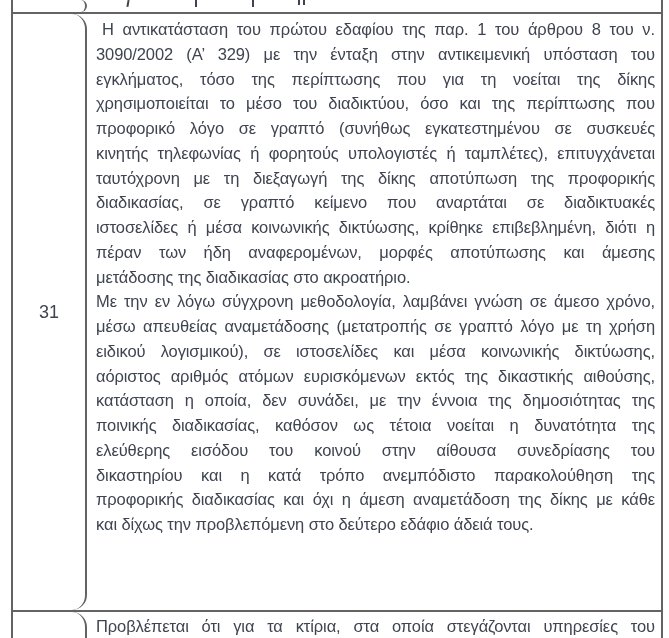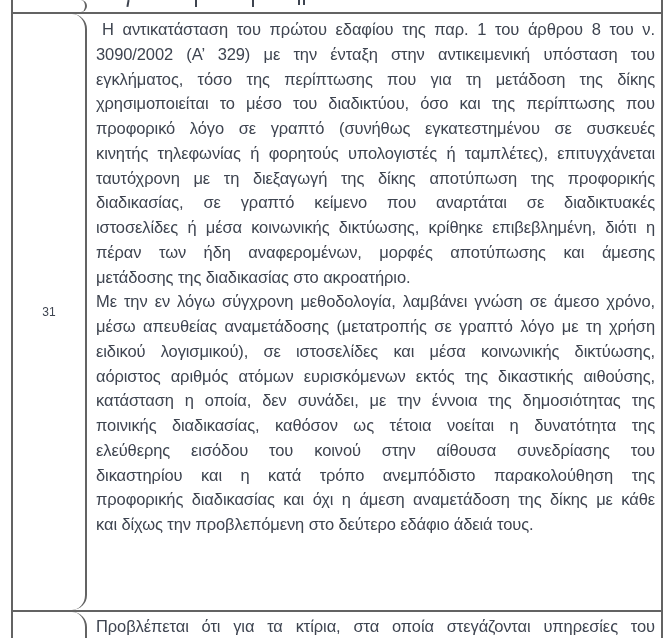--- a/index.html
+++ b/index.html
@@ -26,21 +26,21 @@
   }
   .row { display: flex; box-sizing: border-box; }
   .row-top    { height: 14px; border-bottom: 2px solid var(--border, #636363); }
   .row-main   { height: 598px; border-bottom: 2px solid var(--border, #636363); }
   .row-bottom { height: 46px; }
   .cell { box-sizing: border-box; border-radius: 15px; }
   .num {
     width: 74px; flex: 0 0 74px;
     border-right: 2px solid var(--border, #636363);
     display: flex; align-items: center; justify-content: center;
-    font-size: 12px;
+    font-size: 18px;
     text-align: right;
   }
   .txt {
     flex: 1 1 auto;
     position: relative;
     padding: 3px 6px 0 9px;
     font-size: 16.5px;
     letter-spacing: -0.1px;
     line-height: 24.75px;
     overflow: hidden;
@@ -80,21 +80,21 @@
     </div>
 
     <div class="row row-main">
       <div class="cell num">
         <span>31</span>
       </div>
       <div class="cell txt">
           <div class="para">
             <div class="ln ln-indent">Η αντικατάσταση του πρώτου εδαφίου της παρ. 1 του άρθρου 8 του ν.</div>
             <div class="ln">3090/2002 (Α’ 329) με την ένταξη στην αντικειμενική υπόσταση του</div>
-            <div class="ln">εγκλήματος, τόσο της περίπτωσης που για τη μετάδοση της δίκης</div>
+            <div class="ln">εγκλήματος, τόσο της περίπτωσης που για τη νοείται της δίκης</div>
             <div class="ln">χρησιμοποιείται το μέσο του διαδικτύου, όσο και της περίπτωσης που</div>
             <div class="ln">προφορικό λόγο σε γραπτό (συνήθως εγκατεστημένου σε συσκευές</div>
             <div class="ln">κινητής τηλεφωνίας ή φορητούς υπολογιστές ή ταμπλέτες), επιτυγχάνεται</div>
             <div class="ln">ταυτόχρονη με τη διεξαγωγή της δίκης αποτύπωση της προφορικής</div>
             <div class="ln">διαδικασίας, σε γραπτό κείμενο που αναρτάται σε διαδικτυακές</div>
             <div class="ln">ιστοσελίδες ή μέσα κοινωνικής δικτύωσης, κρίθηκε επιβεβλημένη, διότι η</div>
             <div class="ln">πέραν των ήδη αναφερομένων, μορφές αποτύπωσης και άμεσης</div>
             <div class="ln ln-end">μετάδοσης της διαδικασίας στο ακροατήριο.</div>
           </div>
           <div class="para">

